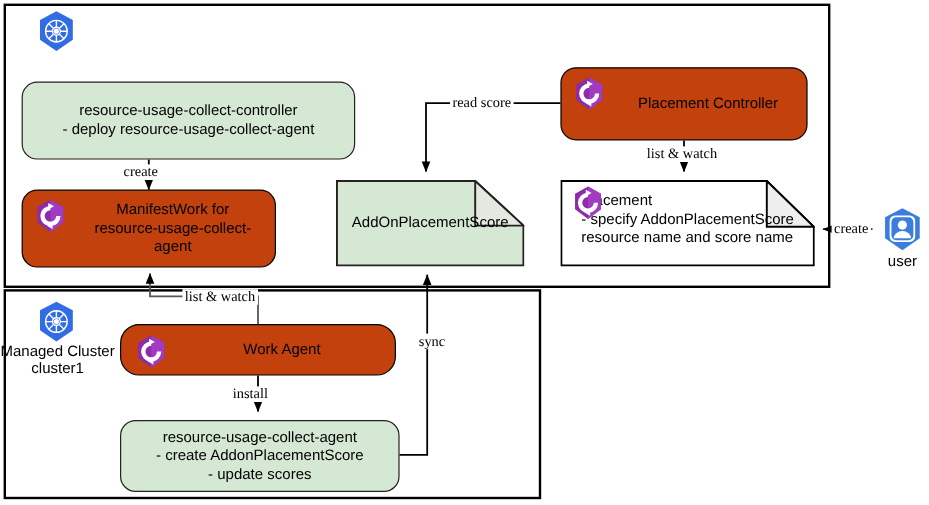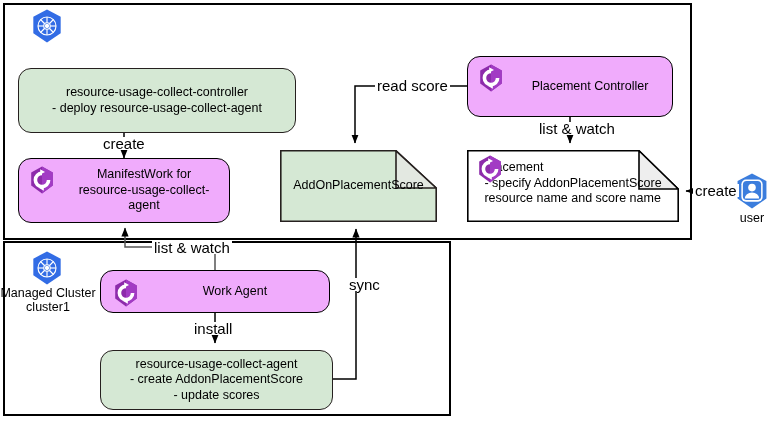--- a/index.html
+++ b/index.html
@@ -44,21 +44,21 @@
   }
   .rounded {
     border: 1.6px solid #000000;
     border-radius: 13px;
   }
   .green {
     background: #d5e8d4;
     border-color: #26201f;
   }
   .white {
-    background: #f0abfc;
+    background: #c2410c;
     padding-left: 40px;
   }
   .node .txt {
     white-space: pre-line;
     padding: 0 6px;
     z-index: 2;
   }
   .note-wrap {
     position: absolute;
   }
@@ -95,27 +95,28 @@
     width: 36px;
     height: 36px;
   }
   .icon-user {
     position: absolute;
     width: 38px;
     height: 38px;
   }
   .edge-label {
     position: absolute;
-    font-size: 15px;
+    font-size: 12px;
     color: #000000;
     background: #ffffff;
     padding: 0 2px;
     white-space: nowrap;
     line-height: 13px;
     z-index: 6;
+    font-family: Liberation Serif, serif;
   }
   svg.overlay {
     position: absolute;
     left: 0;
     top: 0;
     width: 774px;
     height: 421px;
     pointer-events: none;
     z-index: 1;
   }
@@ -250,21 +251,21 @@
         <path d="M50,22 A28,28 0 1,0 78,50 L66,50 A16,16 0 1,1 50,34 z" fill="#ffffff"></path>
         <polygon points="44,14 44,32 60,23" fill="#ffffff"></polygon>
         <polygon points="56,86 56,68 40,77" fill="#ffffff"></polygon>
       </svg>
     </span>
     <span class="note-text topalign">Placement
 - specify AddonPlacementScore
 resource name and score name</span>
   </div>
 
-  <div class="node rounded white" style="left:100px; top:270px; width:230px; height:43px;">
+  <div class="node rounded white" style="left:100px; top:270px; width:230px; height:43px;border-radius:16px;">
     <span class="icon-ocm" style="left:10px; top:7px;">
       <svg viewBox="0 0 100 100" width="30" height="30">
         <polygon points="50,5 86,25 86,68 50,95 14,68 14,25" fill="#8d2bab"></polygon>
         <polygon points="50,5 86,25 86,68 50,95" fill="#a23bc4"></polygon>
         <path d="M50,22 A28,28 0 1,0 78,50 L66,50 A16,16 0 1,1 50,34 z" fill="#ffffff"></path>
         <polygon points="44,14 44,32 60,23" fill="#ffffff"></polygon>
         <polygon points="56,86 56,68 40,77" fill="#ffffff"></polygon>
       </svg>
     </span>
     <span class="txt">Work Agent</span>

